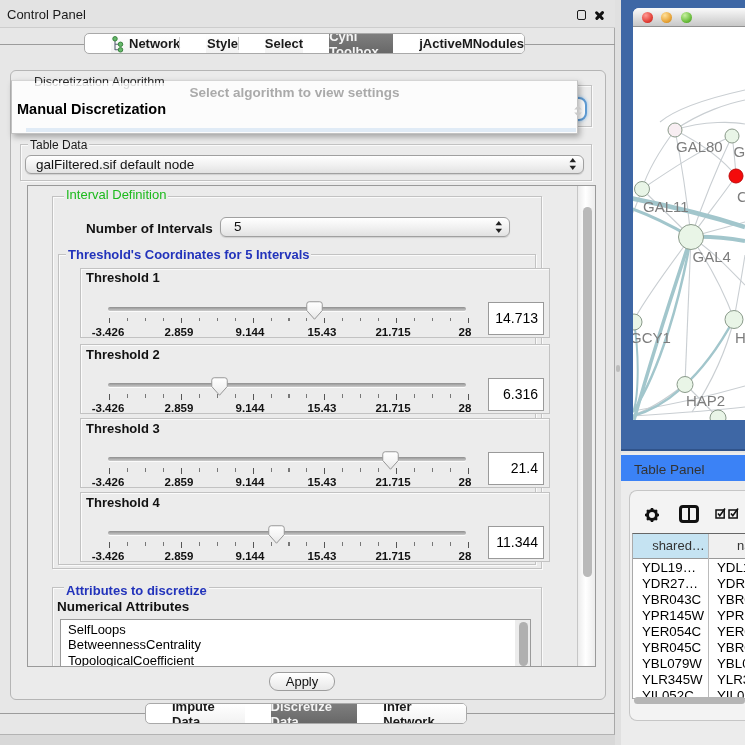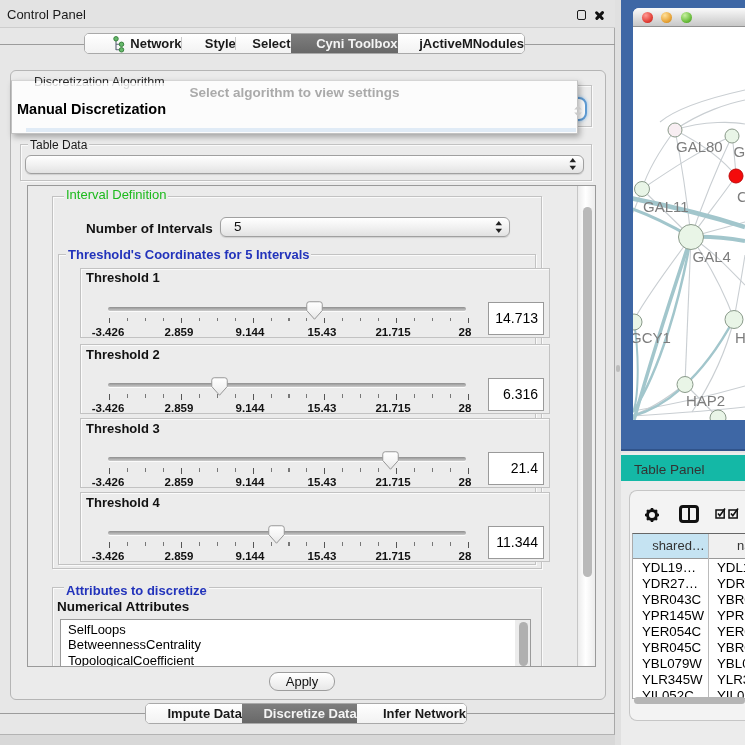--- a/index.html
+++ b/index.html
@@ -12,21 +12,21 @@
 #titlebar { left:0; top:0; width:615px; height:28px; background:#e3e3e3; border-bottom:1px solid #cdcdcd; }
 #titlebar .t { position:absolute; left:7px; top:7px; font-size:13px; color:#1a1a1a; }
 #btn-sq { left:577px; top:10px; width:9px; height:9.5px; border:1.6px solid #1a1a1a; border-radius:2px; }
 #btn-x { left:594.5px; top:11px; width:9.5px; height:8.5px; }
 #btn-x:before, #btn-x:after { content:""; position:absolute; left:3.2px; top:-1.4px; width:3.2px; height:11.4px; background:#111; border-radius:1.6px; }
 #btn-x:before { transform:rotate(45deg); }
 #btn-x:after { transform:rotate(-45deg); }
 
 
 #toptabs { left:84px; top:33px; width:441px; height:21px; background:#fff; border:1px solid #a9a9a9; border-radius:5px; display:flex; font-size:13px; font-weight:700; color:#1a1a1a; overflow:hidden; }
-#toptabs .cell, #bottabs .cell { display:flex; align-items:center; justify-content:flex-end; height:100%; position:relative; background:linear-gradient(#ffffff,#f2f2f2); }
+#toptabs .cell, #bottabs .cell { display:flex; align-items:center; justify-content:center; height:100%; position:relative; background:linear-gradient(#ffffff,#f2f2f2);margin-left:26px; }
 .sepline { position:absolute; right:0; top:3px; bottom:3px; width:1px; background:#c8c8c8; }
 .darkcell { background:linear-gradient(#7e7e7e,#686868) !important; color:#f5f5f5; }
 
 
 #container { left:10px; top:70px; width:596px; height:630px; background:#ebebeb; border:1px solid #b5b5b5; border-radius:6px; }
 
 
 .group { position:absolute; border:1px solid #c2c2c2; box-shadow:inset 1px 1px 0 #fafafa, 1px 1px 0 #fafafa; }
 .gtitle { position:absolute; font-size:12px; color:#1a1a1a; background:#ebebeb; padding:0 2px; white-space:nowrap; }
 
@@ -70,21 +70,21 @@
 #bstrip { left:0; top:735px; width:616px; height:10px; background:#d8d8d8; }
 
 
 #divider { left:615px; top:0; width:6px; height:745px; background:#e0e0e0; }
 
 
 #bluepanel { left:621px; top:0; width:124px; height:451px; background:#3e67a5; border-bottom:2px solid #30538a; }
 #netwin { left:633px; top:8px; width:112px; height:412px; background:#fff; border-radius:6px 0 0 0; overflow:hidden;padding-left:20px; }
 #nettitle { position:absolute; left:0; top:0; width:112px; height:19px; background:linear-gradient(#fafafa,#c8c8c8); border-bottom:1px solid #919191; }
 .light { position:absolute; top:4px; width:11px; height:11px; border-radius:50%; }
-#tablebar { left:621px; top:455px; width:124px; height:26px; background:#14b8a6; }
+#tablebar { left:621px; top:455px; width:124px; height:26px; background:#3b82f6; }
 #tablebar .t { position:absolute; left:13px; top:7px; font-size:13.5px; color:#333; }
 #rgray { left:621px; top:453px; width:124px; height:292px; background:#ececec; }
 #tablecard { left:629px; top:490px; width:116px; height:231px; background:#f3f3f3; border:1px solid #c6c6c6; border-radius:8px 0 0 8px; border-right:none; }
 #tbl { position:absolute; left:632px; top:533px; width:113px; height:161px; background:#fff; border:1px solid #aaa; border-top:1.5px solid #666; border-right:none; overflow:hidden; font-size:13px; height:166px; }
 #tbl .rows { font-size:13.3px; }
 #tbl .hdr { position:absolute; left:0; top:0; height:25px; border-bottom:1px solid #999; }
 #hsb { position:absolute; left:634px; top:697px; width:111px; height:7px; background:#b5b5b5; border-radius:4px; }
 </style>
 </head>
 <body>
@@ -128,20 +128,21 @@
 <div class="group" style="left:20px; top:85px; width:572px; height:42px;"></div>
 
 <div class="abs" style="left:34px; top:75.5px; font-size:12.5px; line-height:13px; color:#d9d9d9; z-index:31;">Discretization Algorithm</div>
 <div class="abs" style="left:34px; top:75.5px; height:7.5px; overflow:hidden; font-size:12.5px; line-height:13px; color:#2a2a2a; z-index:32;">Discretization Algorithm</div>
 
 <div class="abs" style="left:340px; top:96.5px; width:246.5px; height:24.5px; border-radius:8px; border:2.5px solid #5f9bd3; background:#fdfdfd; z-index:5; box-shadow:0 0 3px 1px #b5d2ec;"></div>
 
 <div class="group" style="left:20px; top:144px; width:572px; height:37px;"></div>
 <div class="gtitle" style="left:28px; top:138px;">Table Data</div>
 <div class="combo" style="left:25px; top:154.5px; width:559px; height:19.5px;">
+  <span class="txt">galFiltered.sif default node</span>
   <svg class="stepper" width="7.5" height="13" viewBox="0 0 7.5 13">
       <path d="M3.75,0.5 L7,4.7 H0.5 Z" fill="#222"></path>
       <path d="M3.75,12.5 L7,8.3 H0.5 Z" fill="#222"></path>
     </svg>
 </div>
 
 <div class="abs" id="overlay">
   <div class="hint">Select algorithm to view settings</div>
   <div class="it1">Manual Discretization</div>
   <div style="position:absolute; left:14px; bottom:1px; width:550px; height:4px; background:rgba(190,215,240,0.45);"></div>

